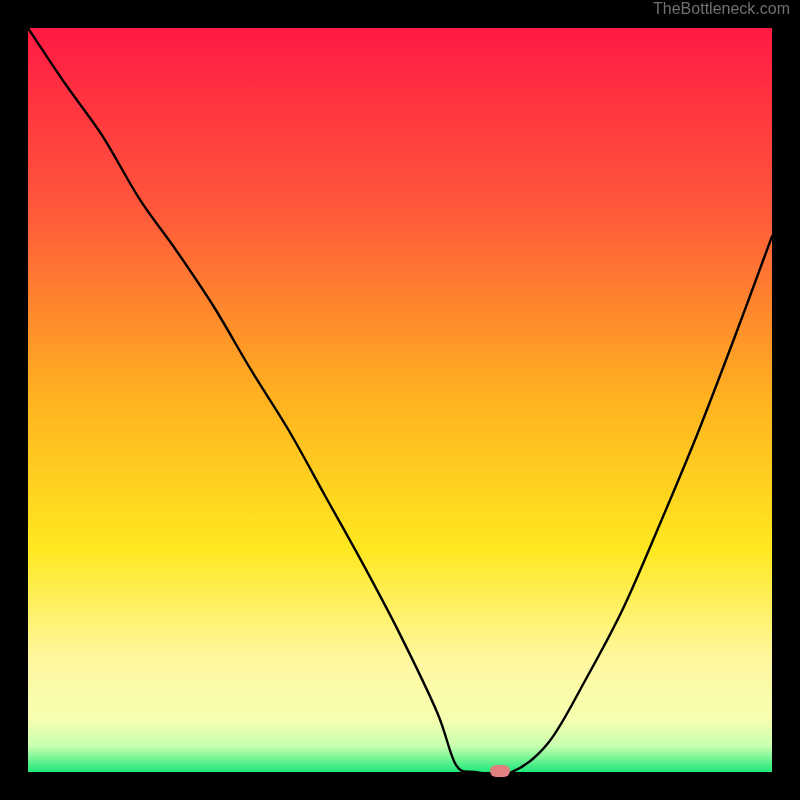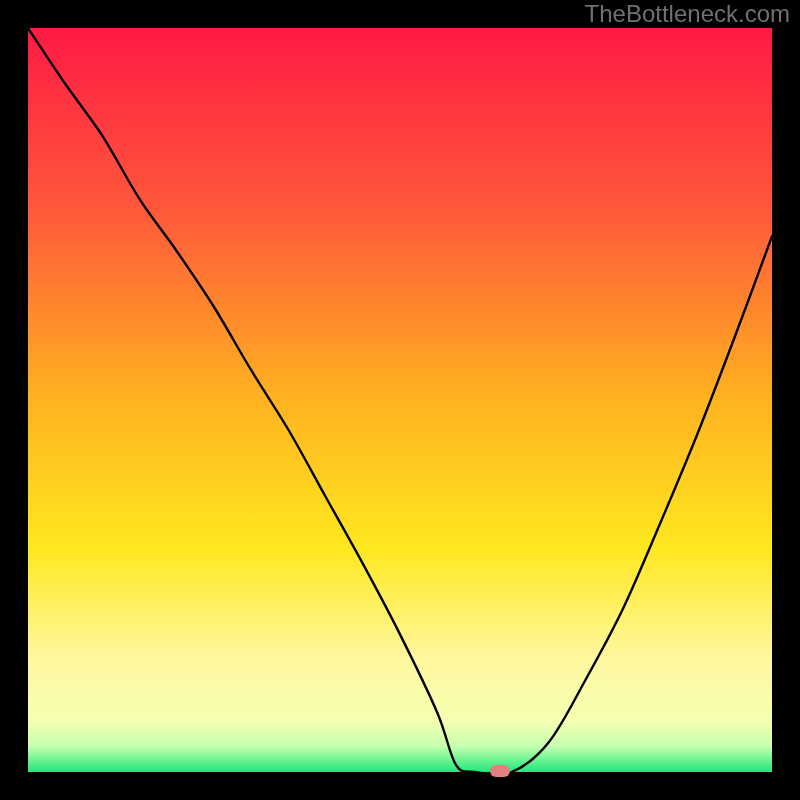--- a/index.html
+++ b/index.html
@@ -14,21 +14,21 @@
   .stage {
     position: relative;
     width: 800px;
     height: 800px;
   }
   .watermark {
     position: absolute;
     top: 0;
     right: 10px;
     color: #707070;
-    font-size: 24px;
+    font-size: 16px;
     font-weight: 500;
     z-index: 10;
   }
   .plot {
     position: absolute;
     left: 28px;
     top: 28px;
     width: 744px;   
     height: 744px;  
   }

